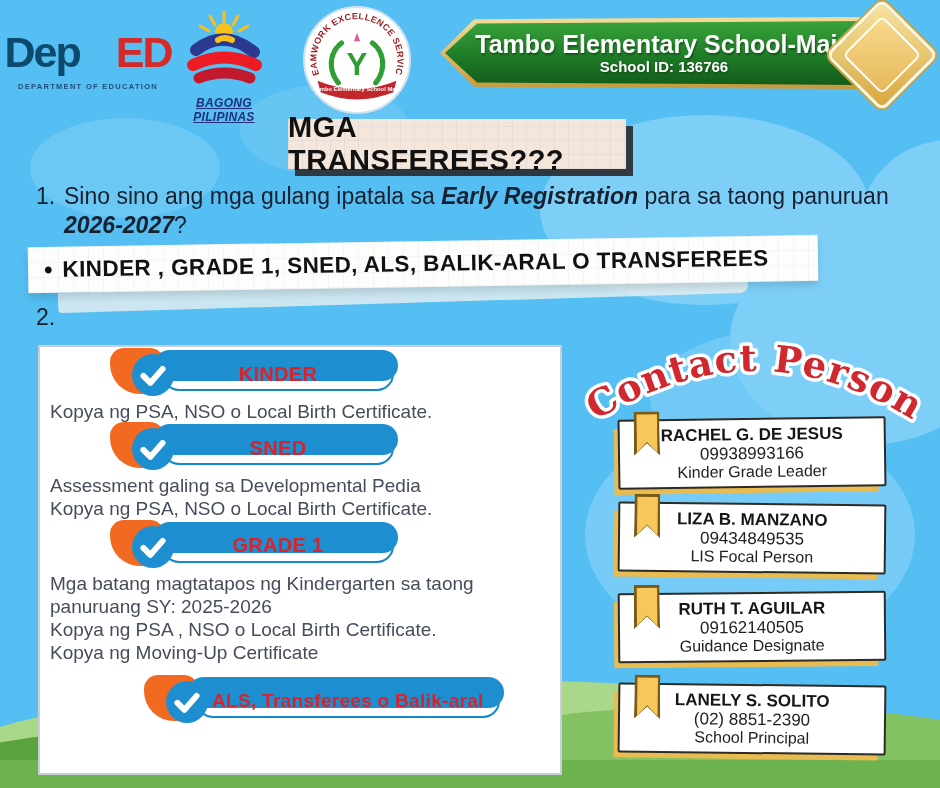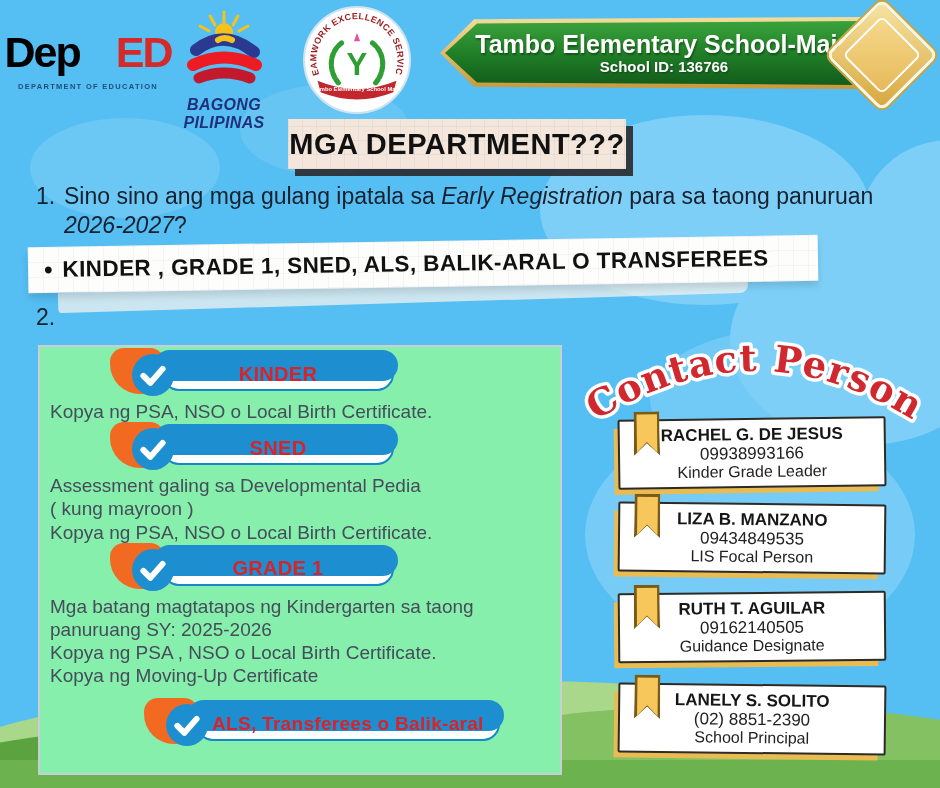--- a/index.html
+++ b/index.html
@@ -19,27 +19,27 @@
   
   .hill{position:absolute;border-radius:50%;}
   .hill-light{left:-8%;top:680px;width:116%;height:190px;background:#a9d88a;}
   .hill-mid{left:38%;top:705px;width:80%;height:180px;background:#84c162;}
   .hill-dark{left:-14%;top:728px;width:66%;height:160px;background:#5aa33e;}
   .grass-base{position:absolute;left:0;top:760px;width:100%;height:28px;background:#6cb24e;border-radius:0;}
 
   
   .deped{position:absolute;left:12px;top:24px;width:152px;text-align:center;}
   .deped-word{display:flex;align-items:center;justify-content:center;line-height:1;}
-  .deped-dep{font-size:43px;font-weight:bold;color:#000000;letter-spacing:-2px;}
+  .deped-dep{font-size:43px;font-weight:bold;color:#0c4a6e;letter-spacing:-2px;}
   .deped-ed{font-size:43px;font-weight:bold;color:#d42a2a;letter-spacing:-2px;margin-left:40px;}
   .torch{width:16px;height:56px;margin:0 -2px;}
   .deped-sub{font-size:7.5px;font-weight:bold;color:#1f4e79;letter-spacing:1.3px;margin-top:2px;white-space:nowrap;}
 
   .bp{position:absolute;left:166px;top:10px;width:116px;text-align:center;}
-  .bp-label{font-size:16px;font-weight:bold;font-style:italic;color:#20307a;letter-spacing:.3px;margin-top:-2px;}
+  .bp-label{font-size:12px;font-weight:bold;font-style:italic;color:#20307a;letter-spacing:.3px;margin-top:-2px;text-decoration:underline;}
 
   .seal{position:absolute;left:303px;top:6px;width:108px;height:108px;}
 
   .banner-gold{position:absolute;left:440px;top:17px;width:424px;height:72px;
     background:linear-gradient(180deg,#f3dd9a,#c79a3a);
     clip-path:polygon(0 50%,34px 3%,100% 0,100% 100%,34px 97%);}
   .banner-green{position:absolute;left:5px;top:4px;width:414px;height:64px;
     background:linear-gradient(180deg,#3aa33c 0%,#1e7c26 55%,#135c1b 100%);
     clip-path:polygon(0 50%,32px 4%,100% 0,100% 100%,32px 96%);
     display:flex;flex-direction:column;justify-content:center;align-items:center;padding-left:24px;box-sizing:border-box;}
@@ -57,35 +57,35 @@
     box-shadow:7px 7px 0 rgba(43,43,48,.92);
     background-image:repeating-linear-gradient(0deg,rgba(120,150,190,.10) 0 1px,transparent 1px 14px),
                      repeating-linear-gradient(90deg,rgba(120,150,190,.10) 0 1px,transparent 1px 14px);}
   .title-text{font-size:29px;font-weight:bold;color:#111;letter-spacing:.5px;}
 
   
   .q{position:absolute;display:flex;color:#17202e;font-size:23px;line-height:1.28;z-index:3;}
   .q1{left:36px;top:182px;width:884px;}
   .q2{left:36px;top:303px;width:884px;}
   .qnum{width:28px;flex:none;}
-  .bi{font-weight:normal;font-style:italic;}
+  .bi{font-weight:bold;font-style:italic;}
   .bd{font-weight:bold;}
 
   .strip{position:absolute;left:28px;top:241px;width:790px;height:46px;background:#fdfdfb;
     transform:rotate(-.9deg);display:flex;align-items:center;padding-left:16px;box-sizing:border-box;z-index:2;
     background-image:repeating-linear-gradient(0deg,rgba(120,150,190,.08) 0 1px,transparent 1px 15px),
                      repeating-linear-gradient(90deg,rgba(120,150,190,.08) 0 1px,transparent 1px 15px);
     box-shadow:0 5px 7px rgba(0,0,0,.12);}
   .strip-bullet{font-size:24px;font-weight:bold;margin-right:10px;color:#111;}
   .strip-text{font-size:22.5px;font-weight:bold;color:#111;letter-spacing:.4px;white-space:nowrap;}
   .strip-torn{position:absolute;left:58px;top:283px;width:690px;height:20px;background:rgba(243,243,240,.75);
     transform:rotate(-1.7deg);z-index:1;border-radius:0 0 8px 4px;}
 
   
-  .panel{position:absolute;left:38px;top:345px;width:524px;height:430px;background:#86efac;
+  .panel{position:absolute;left:38px;top:345px;width:524px;height:430px;background:#ffffff;
     border:2px solid #c9ced6;box-sizing:border-box;z-index:3;padding:2px 8px 0 8px;}
   .req-line{margin:0;padding:0 0 0 2px;font-size:19px;line-height:1.22;color:#454c5a;}
   .badge{position:relative;height:46px;margin:2px 0 3px 62px;display:flex;align-items:center;}
   .badge.als{margin-left:96px;margin-top:14px;}
   .blob{position:absolute;left:0;top:-3px;width:54px;height:46px;background:#f26a21;
     border-radius:14px 14px 14px 30px;}
   .check{position:absolute;left:22px;top:3px;width:42px;height:42px;z-index:3;}
   .pill{position:relative;margin-left:52px;min-width:200px;height:30px;background:#fff;
     border:2.5px solid #1488cc;border-radius:20px;display:flex;align-items:center;justify-content:center;
     padding:0 14px;z-index:2;}
@@ -184,21 +184,21 @@
     <div class="banner-green">
       <div class="banner-title">Tambo Elementary School-Main</div>
       <div class="banner-sub">School ID: 136766</div>
     </div>
   </div>
   <div class="diamond">
     <div class="diamond-inner"></div>
   </div>
 
   <div class="title-box">
-    <span class="title-text">MGA DEPARTMENT???</span>
+    <span class="title-text">MGA TRANSFEREES???</span>
   </div>
 
   <div class="q q1">
     <span class="qnum">1.</span>
     <div class="qbody">
       <span>Sino sino ang mga gulang ipatala sa </span><span class="bi">Early Registration</span><span> para sa taong panuruan</span>
       <div>
         <span class="bi">2026-2027</span><span>?</span>
       </div>
     </div>
@@ -235,21 +235,20 @@
         <span class="blob"></span>
         <svg class="check" viewBox="0 0 24 24">
           <circle cx="12" cy="12" r="12" fill="#1d8fd1"></circle>
           <path d="M6.5 12.5 L10.5 16.5 L17.5 8.5" stroke="#fff" stroke-width="3.4" fill="none" stroke-linecap="round" stroke-linejoin="round"></path>
         </svg>
         <span class="pill">
             <span class="pill-label">SNED</span>
           </span>
       </div>
       <p class="req-line">Assessment galing sa Developmental Pedia</p>
-      <p class="req-line">( kung mayroon )</p>
       <p class="req-line">Kopya ng PSA, NSO o Local Birth Certificate.</p>
     </div>
 
     <div class="req">
       <div class="badge">
         <span class="blob"></span>
         <svg class="check" viewBox="0 0 24 24">
           <circle cx="12" cy="12" r="12" fill="#1d8fd1"></circle>
           <path d="M6.5 12.5 L10.5 16.5 L17.5 8.5" stroke="#fff" stroke-width="3.4" fill="none" stroke-linecap="round" stroke-linejoin="round"></path>
         </svg>

